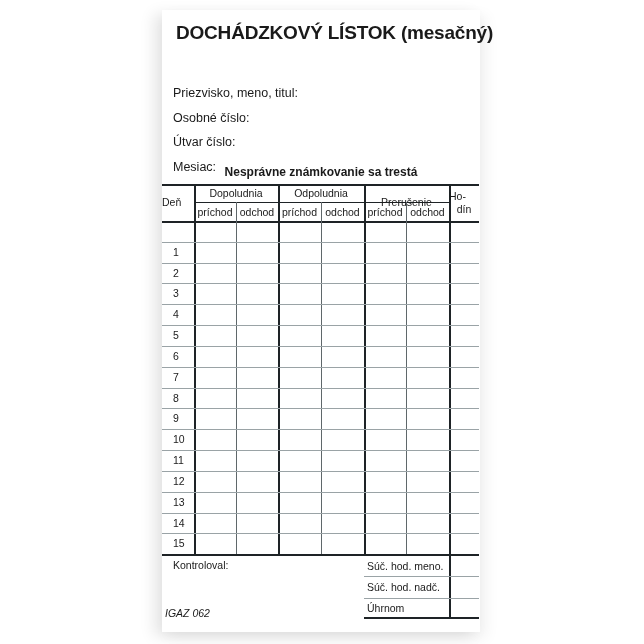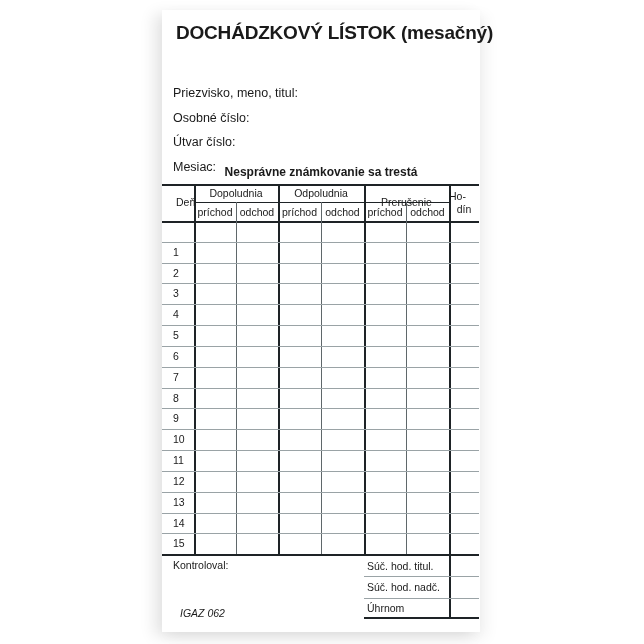--- a/index.html
+++ b/index.html
@@ -59,21 +59,21 @@
     <div class="line h thick dark" style="left:0;top:211px;width:317px"></div>
 
     <div class="line v thick dark" style="left:32px;top:174px;height:371px"></div>
     <div class="line v" style="left:74px;top:192px;height:353px;background:#5f676a"></div>
     <div class="line v thick dark" style="left:116px;top:174px;height:371px"></div>
     <div class="line v" style="left:159px;top:192px;height:353px;background:#5f676a"></div>
     <div class="line v thick dark" style="left:202px;top:174px;height:371px"></div>
     <div class="line v" style="left:244px;top:192px;height:353px;background:#5f676a"></div>
     <div class="line v thick dark" style="left:287px;top:174px;height:434px"></div>
 
-    <div class="txt" style="left:14px;width:16px;top:186px">Deň</div>
+    <div class="txt" style="left:0;width:16px;top:186px">Deň</div>
     <div class="txt" style="left:32px;width:84px;top:177px">Dopoludnia</div>
     <div class="txt" style="left:116px;width:86px;top:177px">Odpoludnia</div>
     <div class="txt" style="left:202px;width:85px;top:186px">Prerušenie</div>
 
     <div class="txt" style="left:32px;width:42px;top:196px">príchod</div>
     <div class="txt" style="left:74px;width:42px;top:196px">odchod</div>
     <div class="txt" style="left:116px;width:43px;top:196px">príchod</div>
     <div class="txt" style="left:159px;width:43px;top:196px">odchod</div>
     <div class="txt" style="left:202px;width:42px;top:196px">príchod</div>
     <div class="txt" style="left:244px;width:43px;top:196px">odchod</div>
@@ -110,24 +110,24 @@
     <div class="rownum" style="top:402px">9</div>
     <div class="rownum" style="top:423px">10</div>
     <div class="rownum" style="top:444px">11</div>
     <div class="rownum" style="top:465px">12</div>
     <div class="rownum" style="top:486px">13</div>
     <div class="rownum" style="top:507px">14</div>
     <div class="rownum" style="top:527px">15</div>
   </div>
 
   <div class="footer-text" style="left:11px;top:549px">Kontroloval:</div>
-  <div class="footer-text code" style="left:18px;top:597px">IGAZ 062</div>
+  <div class="footer-text code" style="left:3px;top:597px">IGAZ 062</div>
 
   <div>
-    <div class="sum-label" style="top:550px">Súč. hod. titul.</div>
+    <div class="sum-label" style="top:550px">Súč. hod. meno.</div>
     <div class="line h" style="left:202px;top:566px;width:115px"></div>
     <div class="sum-label" style="top:571px">Súč. hod. nadč.</div>
     <div class="line h" style="left:202px;top:588px;width:115px"></div>
     <div class="sum-label" style="top:592px">Úhrnom</div>
     <div class="line h thick dark" style="left:202px;top:607px;width:115px"></div>
     <div class="cell" style="left:289px;top:545px;width:28px;height:21px"></div>
     <div class="cell" style="left:289px;top:567px;width:28px;height:21px"></div>
     <div class="cell" style="left:289px;top:589px;width:28px;height:18px"></div>
   </div>
 </div>

